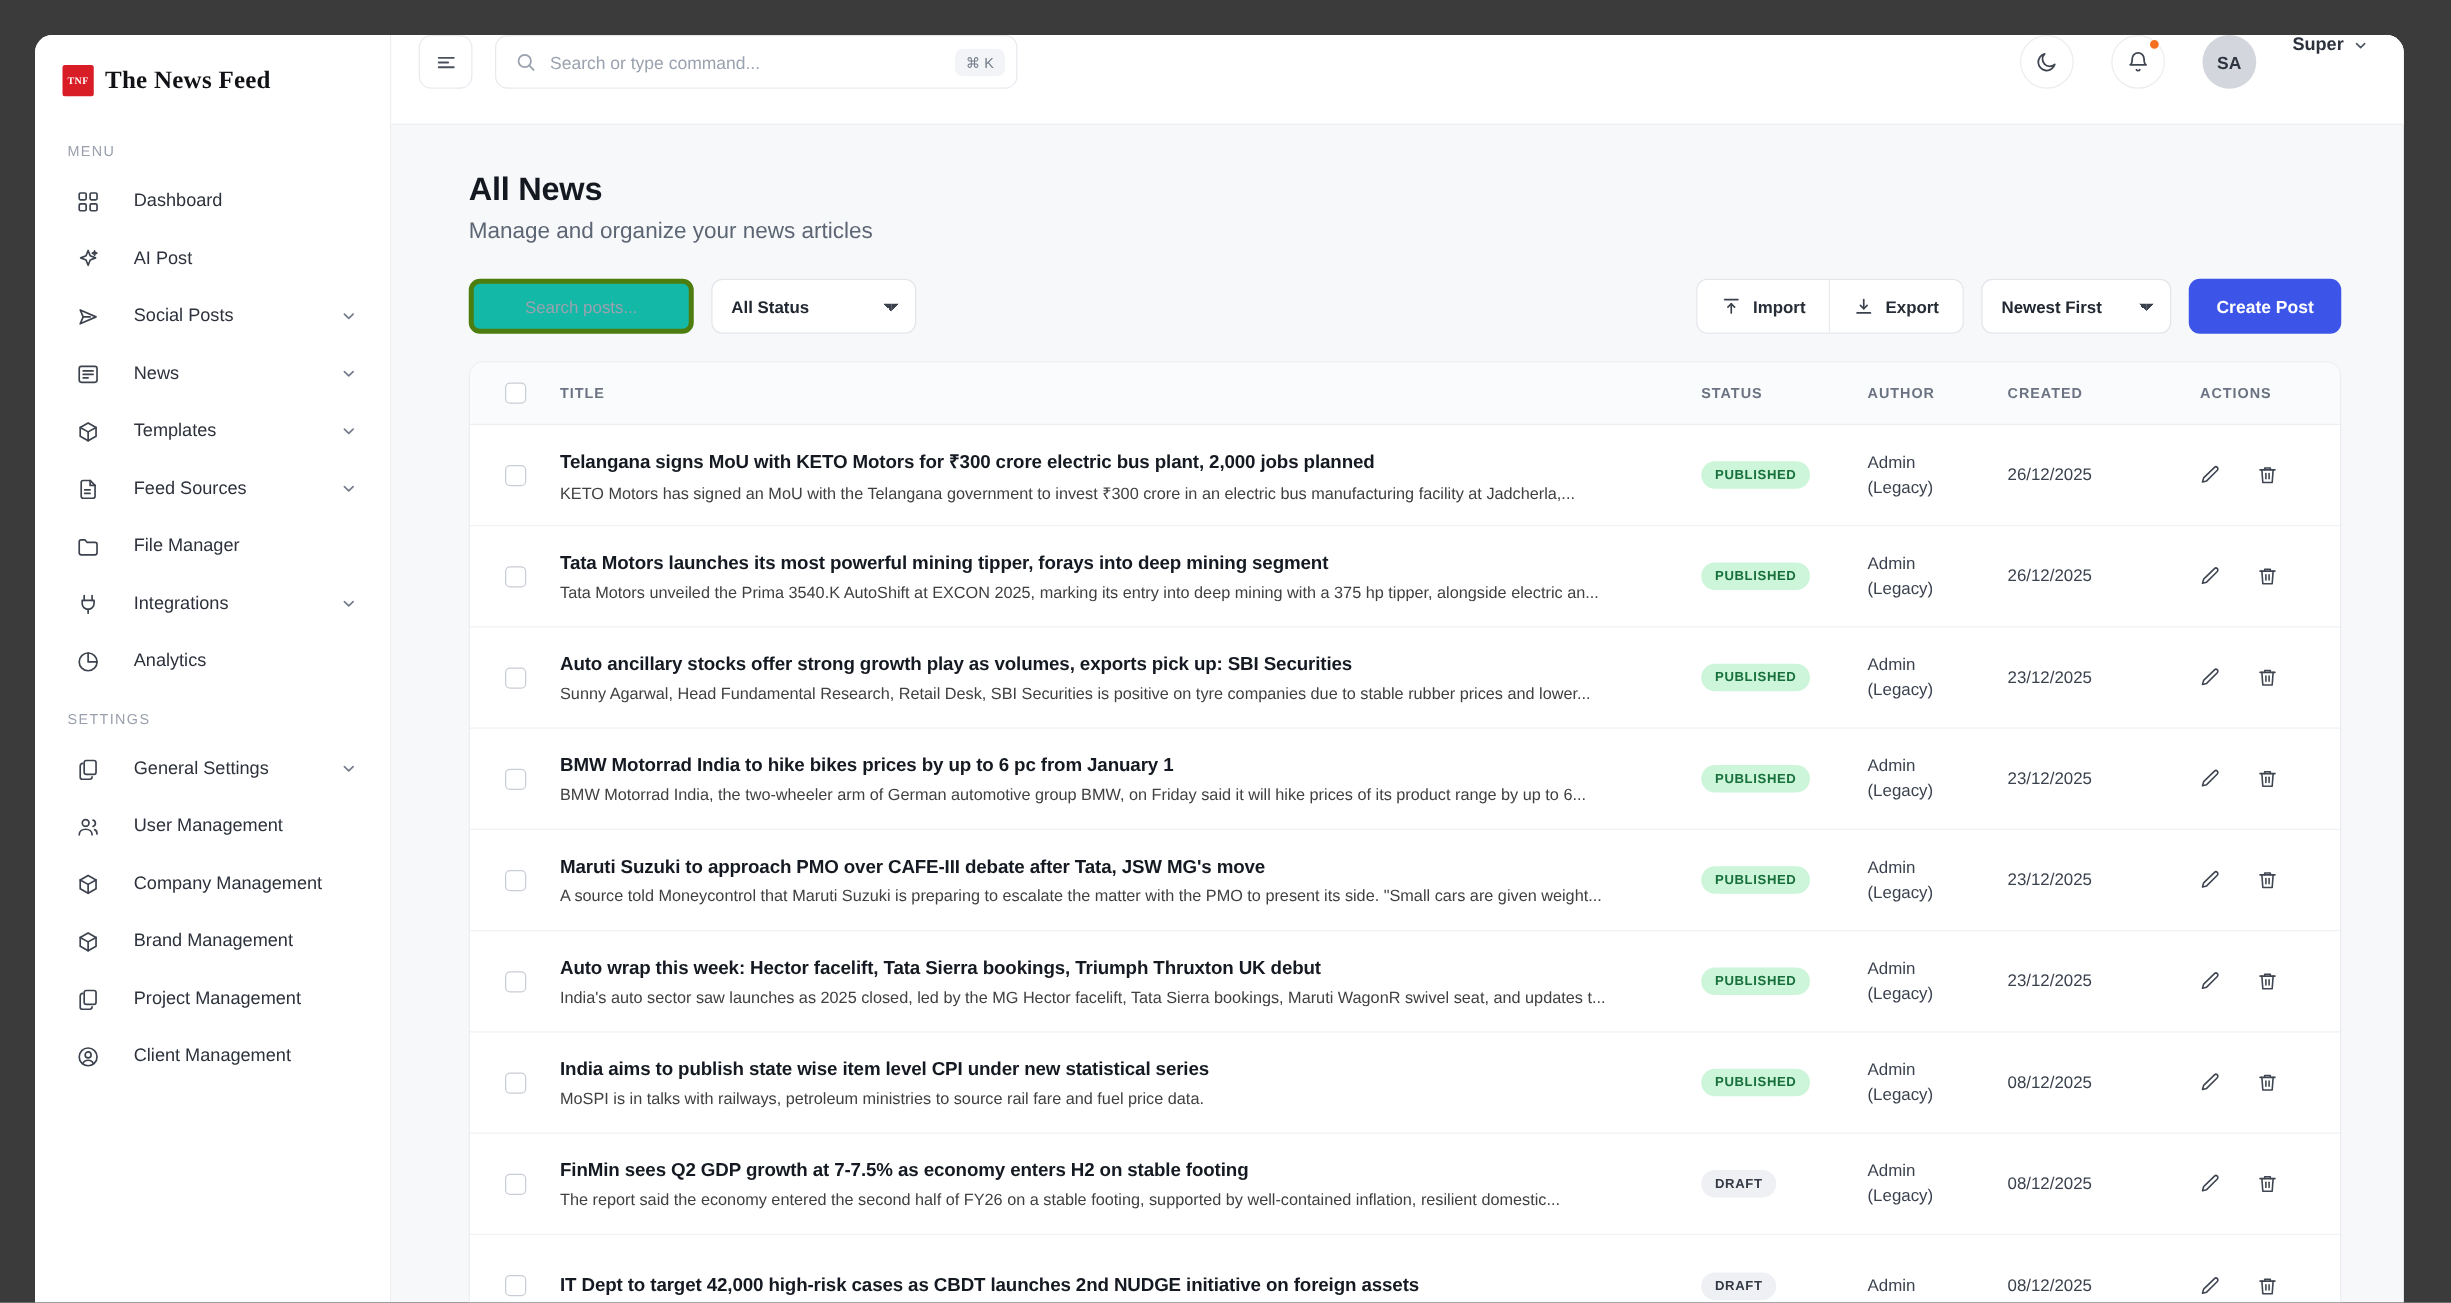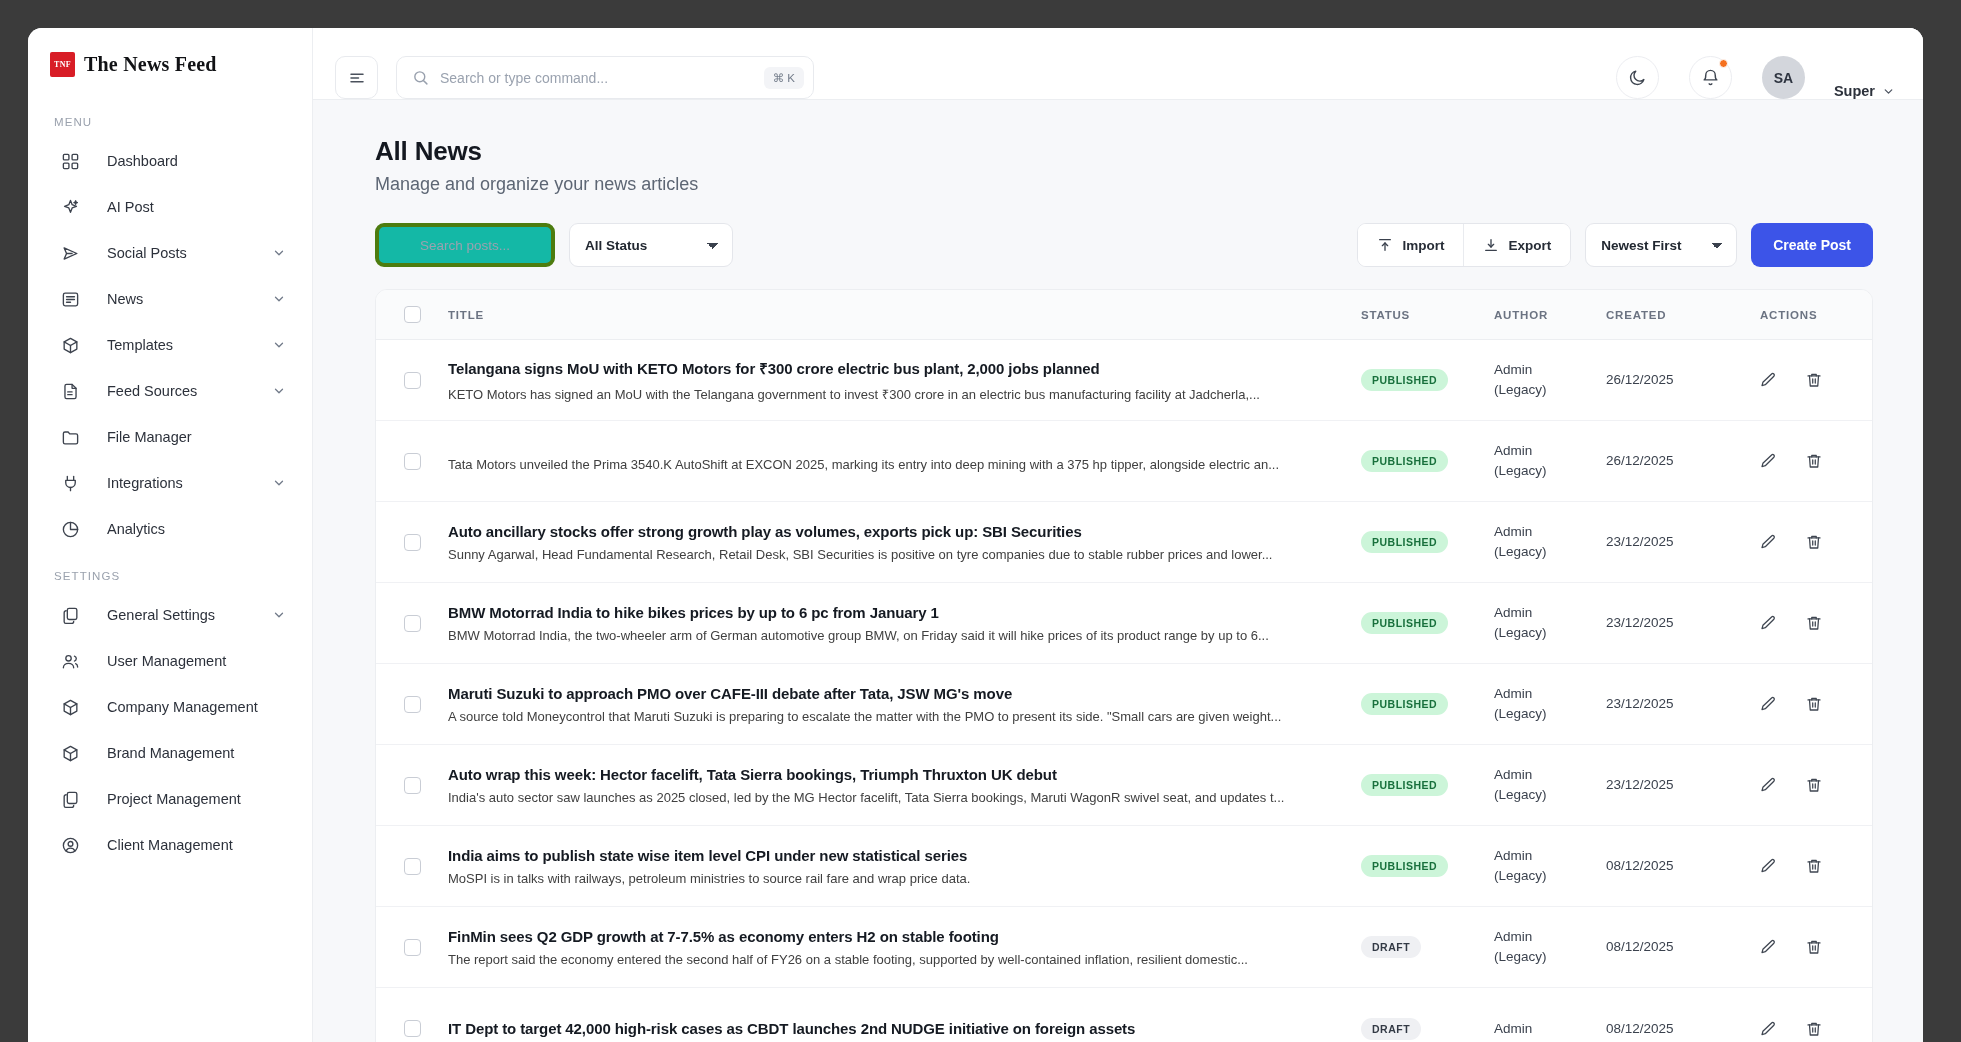--- a/index.html
+++ b/index.html
@@ -98,21 +98,21 @@
   .main {
     flex: 1;
     display: flex; flex-direction: column;
     min-width: 0;
     background: #f7f8fa;
   }
   .topbar {
     height: 72px; flex: 0 0 72px;
     background: #ffffff;
     border-bottom: 1px solid #eceef1;
-    display: flex; align-items: flex-end;
+    display: flex; align-items: flex-start;
     padding: 0 28px 0 22px;
     gap: 18px;
   }
   .hamburger-btn {
     width: 43px; height: 43px;
     border: 1px solid #e8eaee;
     border-radius: 10px;
     background: #fff;
     display: flex; align-items: center; justify-content: center;
     cursor: pointer;
@@ -650,20 +650,21 @@
                       <line x1="13.7" y1="10.5" x2="13.7" y2="16"></line>
                     </svg>
                   </button>
                 </div>
               </div>
               <div class="row">
                 <div class="c-check">
                   <span class="cbox"></span>
                 </div>
                 <div class="c-title">
+                  <div class="row-title">Tata Motors launches its most powerful mining tipper, forays into deep mining segment</div>
                   <div class="row-excerpt">Tata Motors unveiled the Prima 3540.K AutoShift at EXCON 2025, marking its entry into deep mining with a 375 hp tipper, alongside electric an...</div>
                 </div>
                 <div class="c-status"><span class="badge badge-published">PUBLISHED</span></div>
                 <div class="c-author cell-text">Admin<br>(Legacy)</div>
                 <div class="c-created cell-text">26/12/2025</div>
                 <div class="c-actions">
                   <button class="act-btn">
                     <svg viewBox="0 0 24 24" fill="none" stroke="currentColor" stroke-width="1.7" stroke-linecap="round" stroke-linejoin="round">
                       <path d="M16.8 3.9a2.1 2.1 0 0 1 3 3L8.4 18.3 4 19.5l1.2-4.4z"></path>
                     </svg>
@@ -790,21 +791,21 @@
                     </svg>
                   </button>
                 </div>
               </div>
               <div class="row">
                 <div class="c-check">
                   <span class="cbox"></span>
                 </div>
                 <div class="c-title">
                   <div class="row-title">India aims to publish state wise item level CPI under new statistical series</div>
-                  <div class="row-excerpt">MoSPI is in talks with railways, petroleum ministries to source rail fare and wrap price data.</div>
+                  <div class="row-excerpt">MoSPI is in talks with railways, petroleum ministries to source rail fare and fuel price data.</div>
                 </div>
                 <div class="c-status"><span class="badge badge-published">PUBLISHED</span></div>
                 <div class="c-author cell-text">Admin<br>(Legacy)</div>
                 <div class="c-created cell-text">08/12/2025</div>
                 <div class="c-actions">
                   <button class="act-btn">
                     <svg viewBox="0 0 24 24" fill="none" stroke="currentColor" stroke-width="1.7" stroke-linecap="round" stroke-linejoin="round">
                       <path d="M16.8 3.9a2.1 2.1 0 0 1 3 3L8.4 18.3 4 19.5l1.2-4.4z"></path>
                     </svg>
                   </button>

